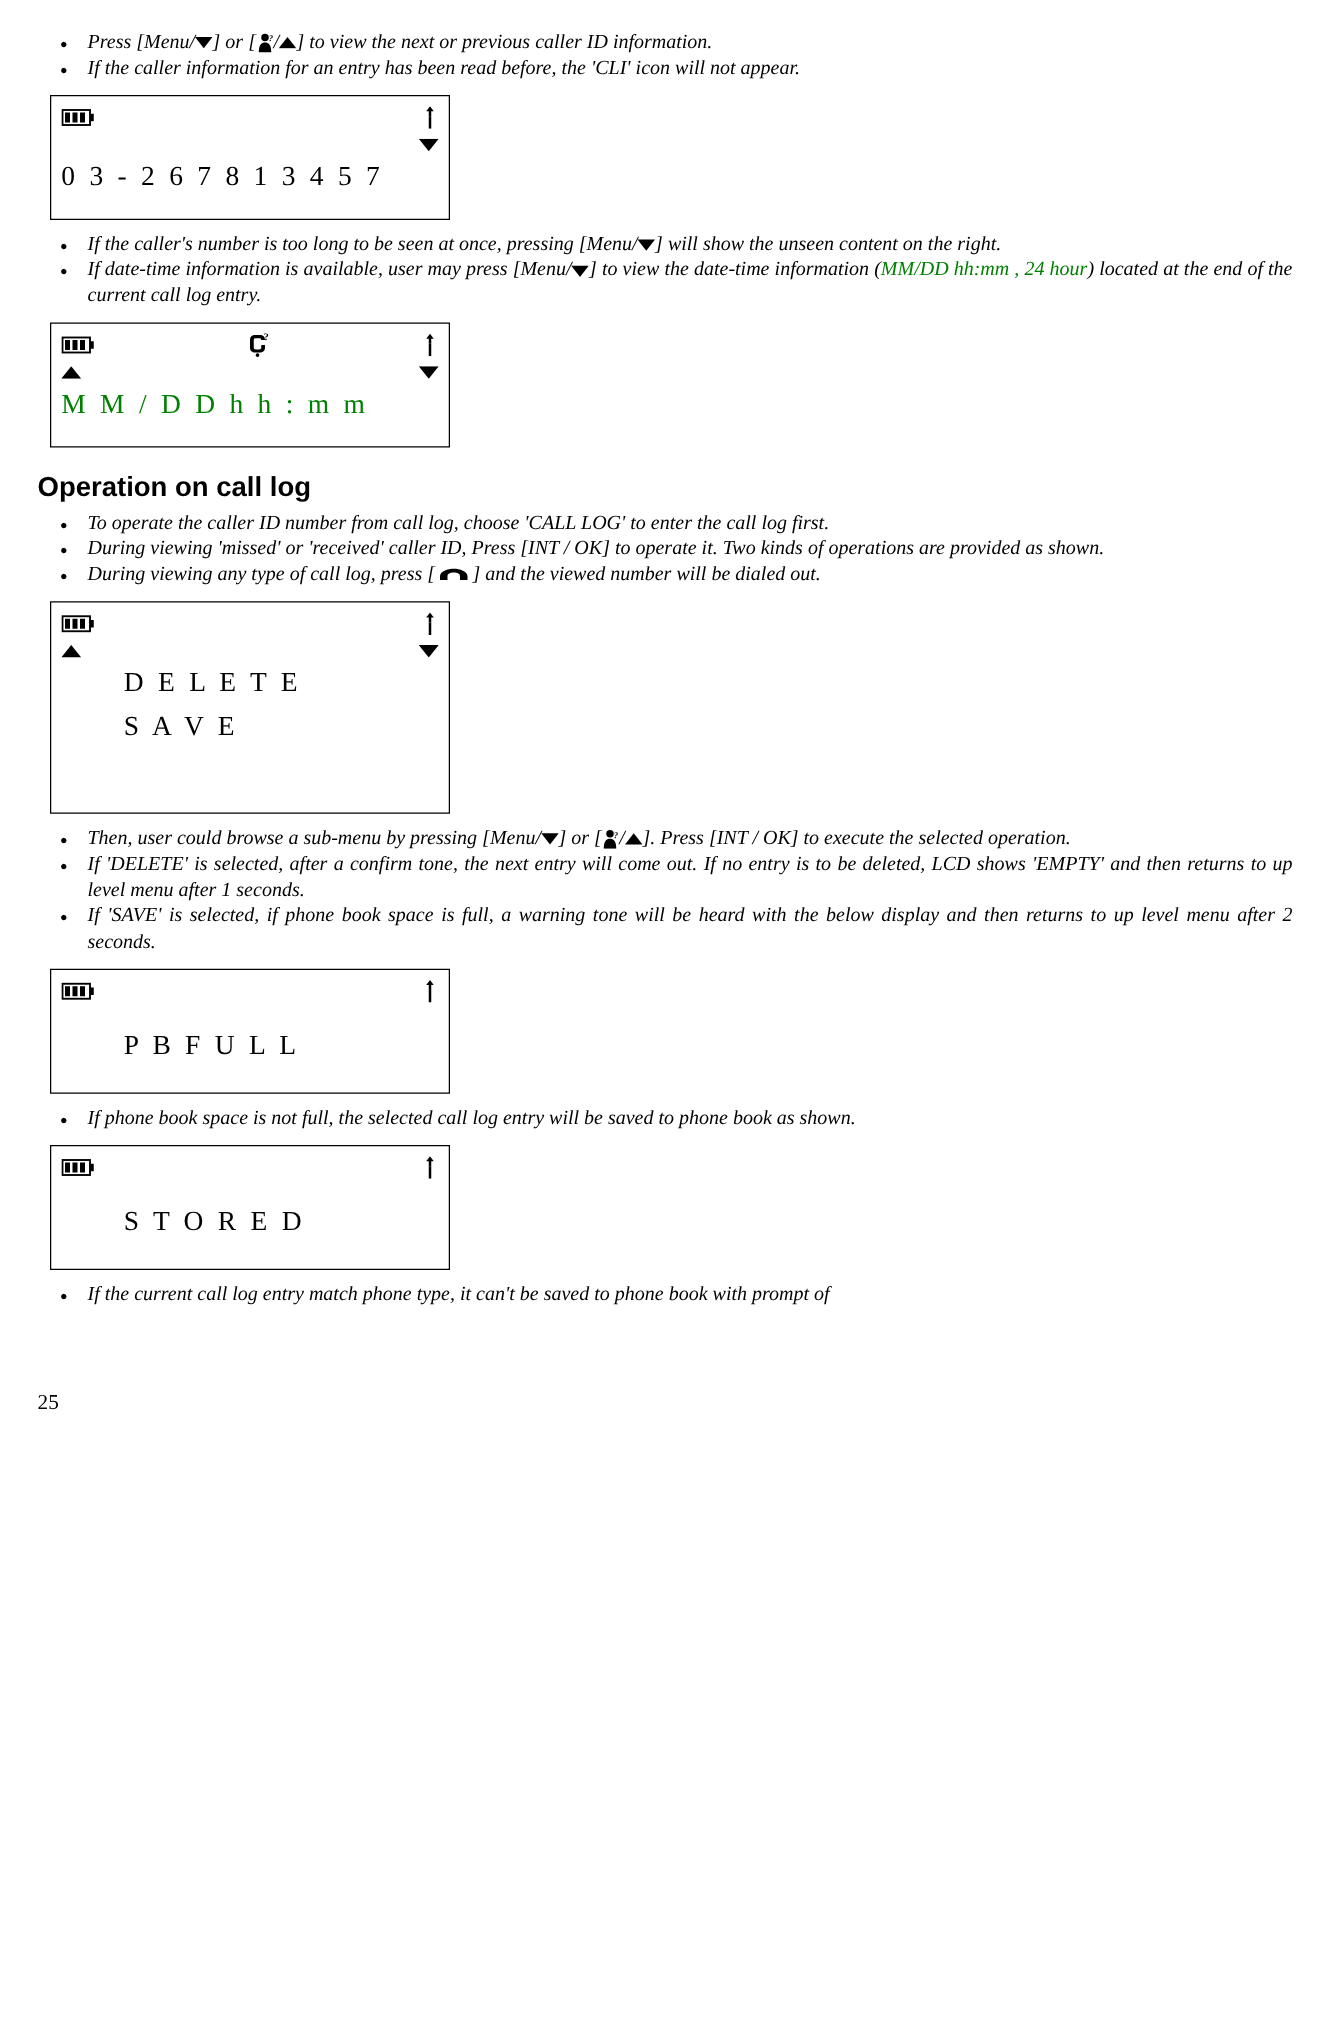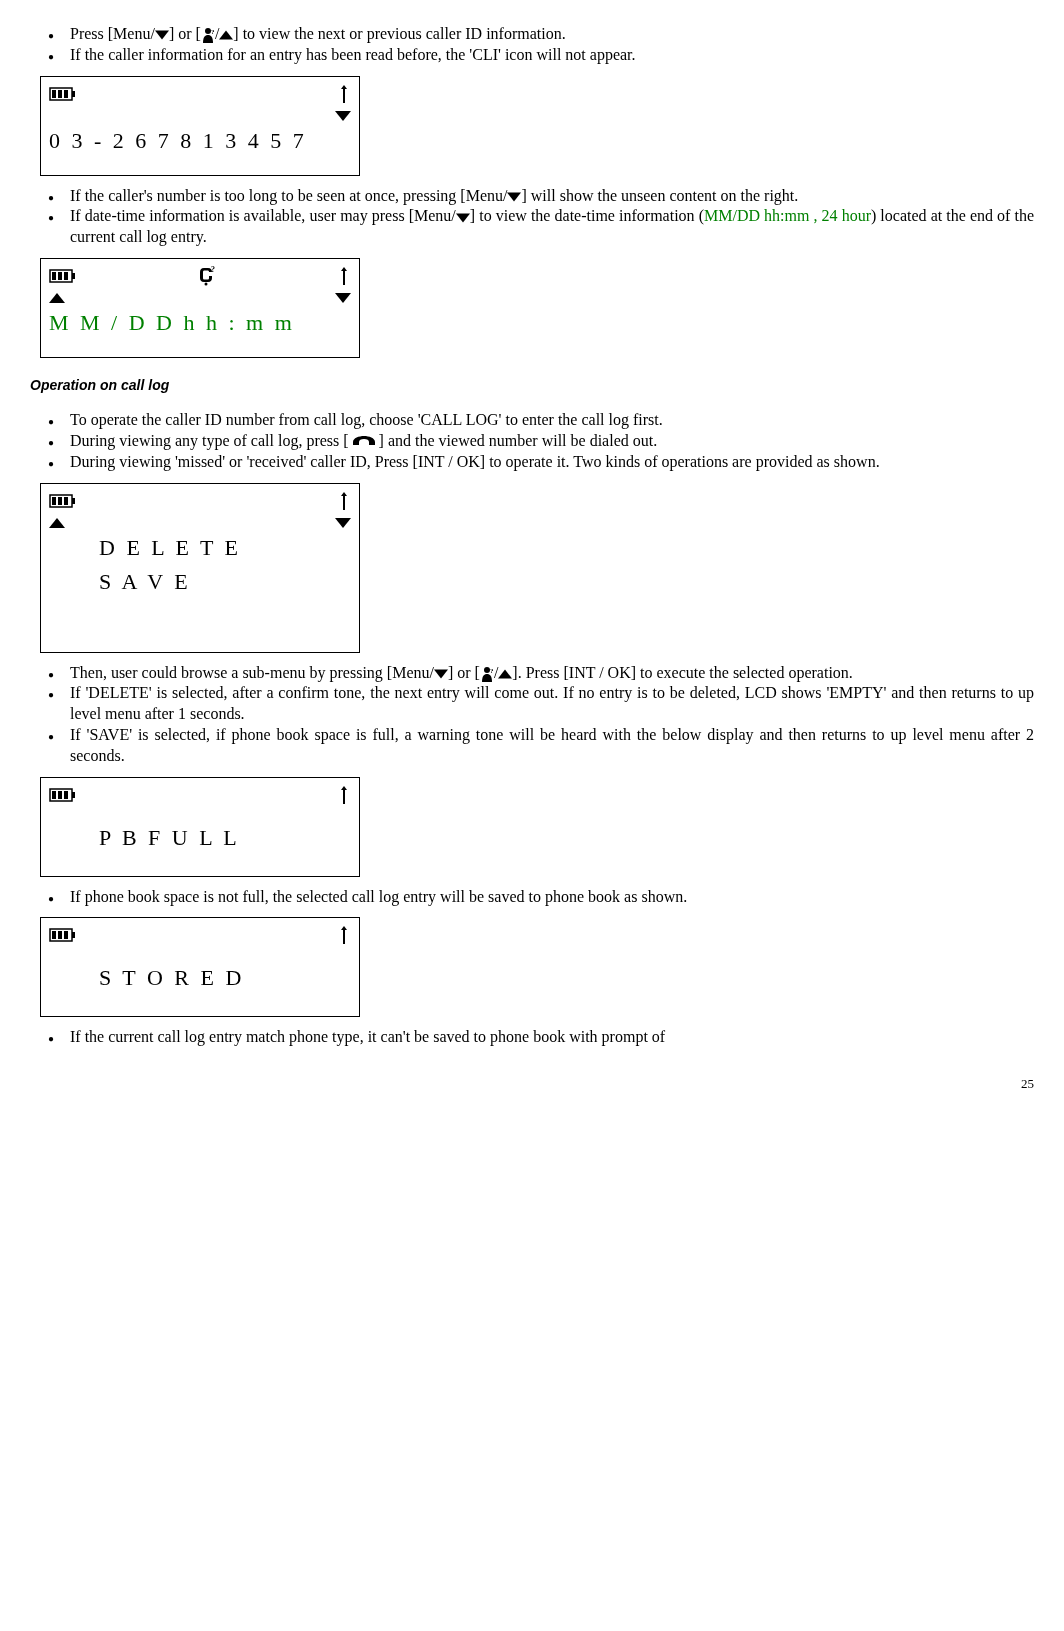--- a/index.html
+++ b/index.html
@@ -14,20 +14,21 @@
   ul.bullet-list {
     list-style: none;
     padding-left: 18px;
     margin: 4px 0;
   }
   ul.bullet-list li {
     position: relative;
     padding-left: 22px;
     text-align: justify;
     margin: 0 0;
+    font-style: italic;
   }
   ul.bullet-list li::before {
     content: "●";
     position: absolute;
     left: 0;
     font-size: 10px;
     top: 5px;
   }
   .lcd {
     border: 1.5px solid #000;
@@ -47,40 +48,39 @@
   .lcd-text {
     font-size: 22px;
     letter-spacing: 3px;
     font-family: Liberation Serif, serif;
   }
   .lcd-text-green { color: #008000; }
   .lcd-text-indent { padding-left: 50px; }
   h2.section {
     font-family: Arial, sans-serif;
     font-weight: bold;
-    font-size: 14px;
-    margin: 18px 0 16px 0;
-    font-style: italic;
+    font-size: 22px;
+    margin: 18px 0 4px 0;
   }
   .inline-icon {
     display: inline-block;
     vertical-align: middle;
   }
   svg { display: block; }
   .battery-svg { width: 28px; height: 16px; }
   .signal-svg { width: 14px; height: 18px; }
   .tri-down-svg, .tri-up-svg { width: 16px; height: 10px; }
   .phone-q-svg { width: 18px; height: 20px; }
   .phone-hook-svg { width: 30px; height: 16px; }
   .menudown-svg, .upkey-svg { width: 14px; height: 10px; }
   .person-svg { width: 14px; height: 16px; }
   .page-num {
-    text-align: right;
-    font-size: 13px;
-    margin-top: 28px;
+    text-align: left;
+    font-size: 17px;
+    margin-top: 64px;
   }
   .green-text { color: #008000; }
   .spacer { height: 6px; }
 </style>
 </head>
 <body>
 
 <svg width="0" height="0" style="position:absolute">
   <defs>
     <g id="battery-icon-g">
@@ -193,26 +193,26 @@
         </svg>
       </span>
   </div>
   <div class="lcd-text lcd-text-green">M M / D D    h h  :  m m</div>
 </div>
 
 <h2 class="section">Operation on call log</h2>
 
 <ul class="bullet-list">
   <li>To operate the caller ID number from call log, choose 'CALL LOG' to enter the call log first.</li>
+  <li>During viewing 'missed' or 'received' caller ID, Press [INT / OK] to operate it. Two kinds of operations are provided as shown.</li>
   <li>
     <span>During viewing any type of call log, press [</span><span class="inline-icon"><svg class="phone-hook-svg" viewBox="0 0 30 16">
           <use href="#phone-hook-g"></use>
         </svg></span><span>] and the viewed number will be dialed out.</span>
   </li>
-  <li>During viewing 'missed' or 'received' caller ID, Press [INT / OK] to operate it. Two kinds of operations are provided as shown.</li>
 </ul>
 
 <div class="lcd" style="height:170px;">
   <div class="lcd-row">
     <span>
         <svg class="battery-svg" viewBox="0 0 28 16">
           <use href="#battery-icon-g"></use>
         </svg>
       </span>
     <span>

